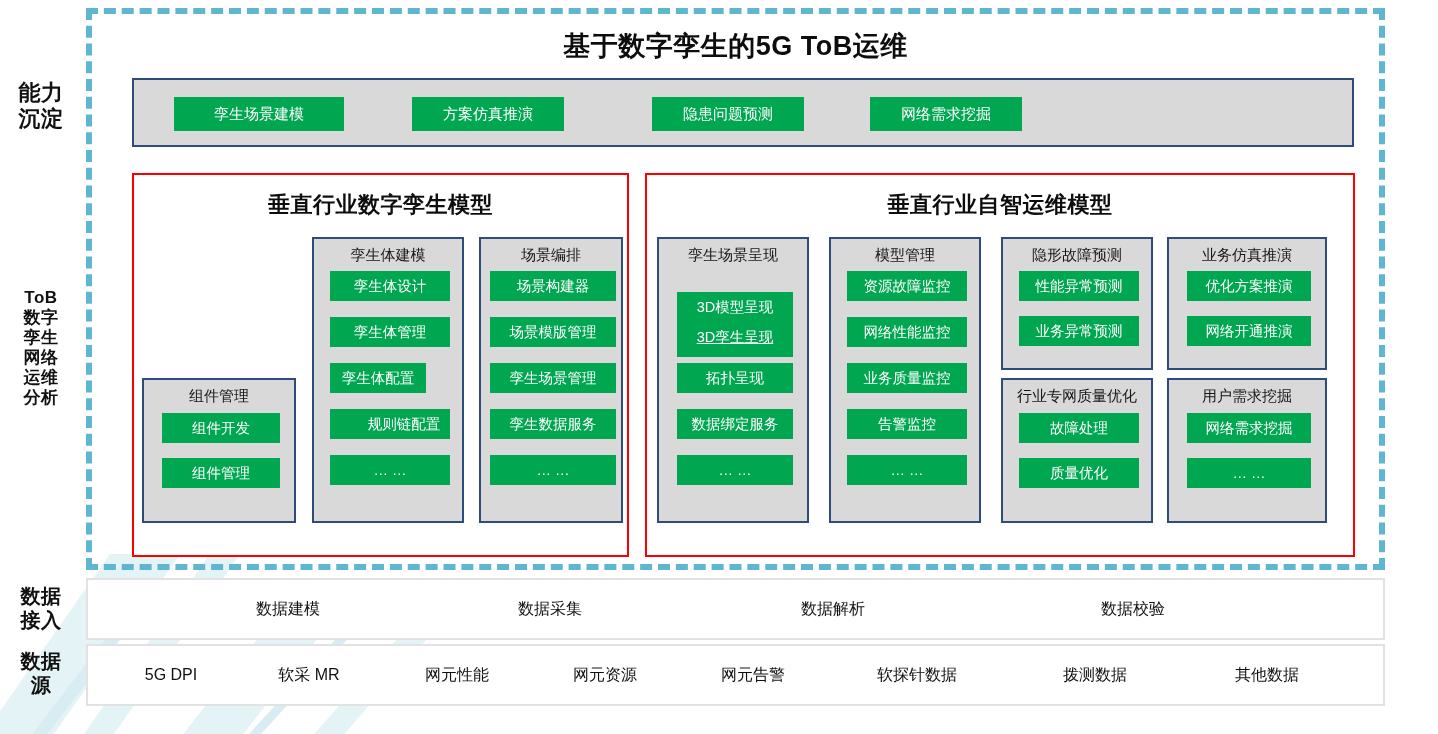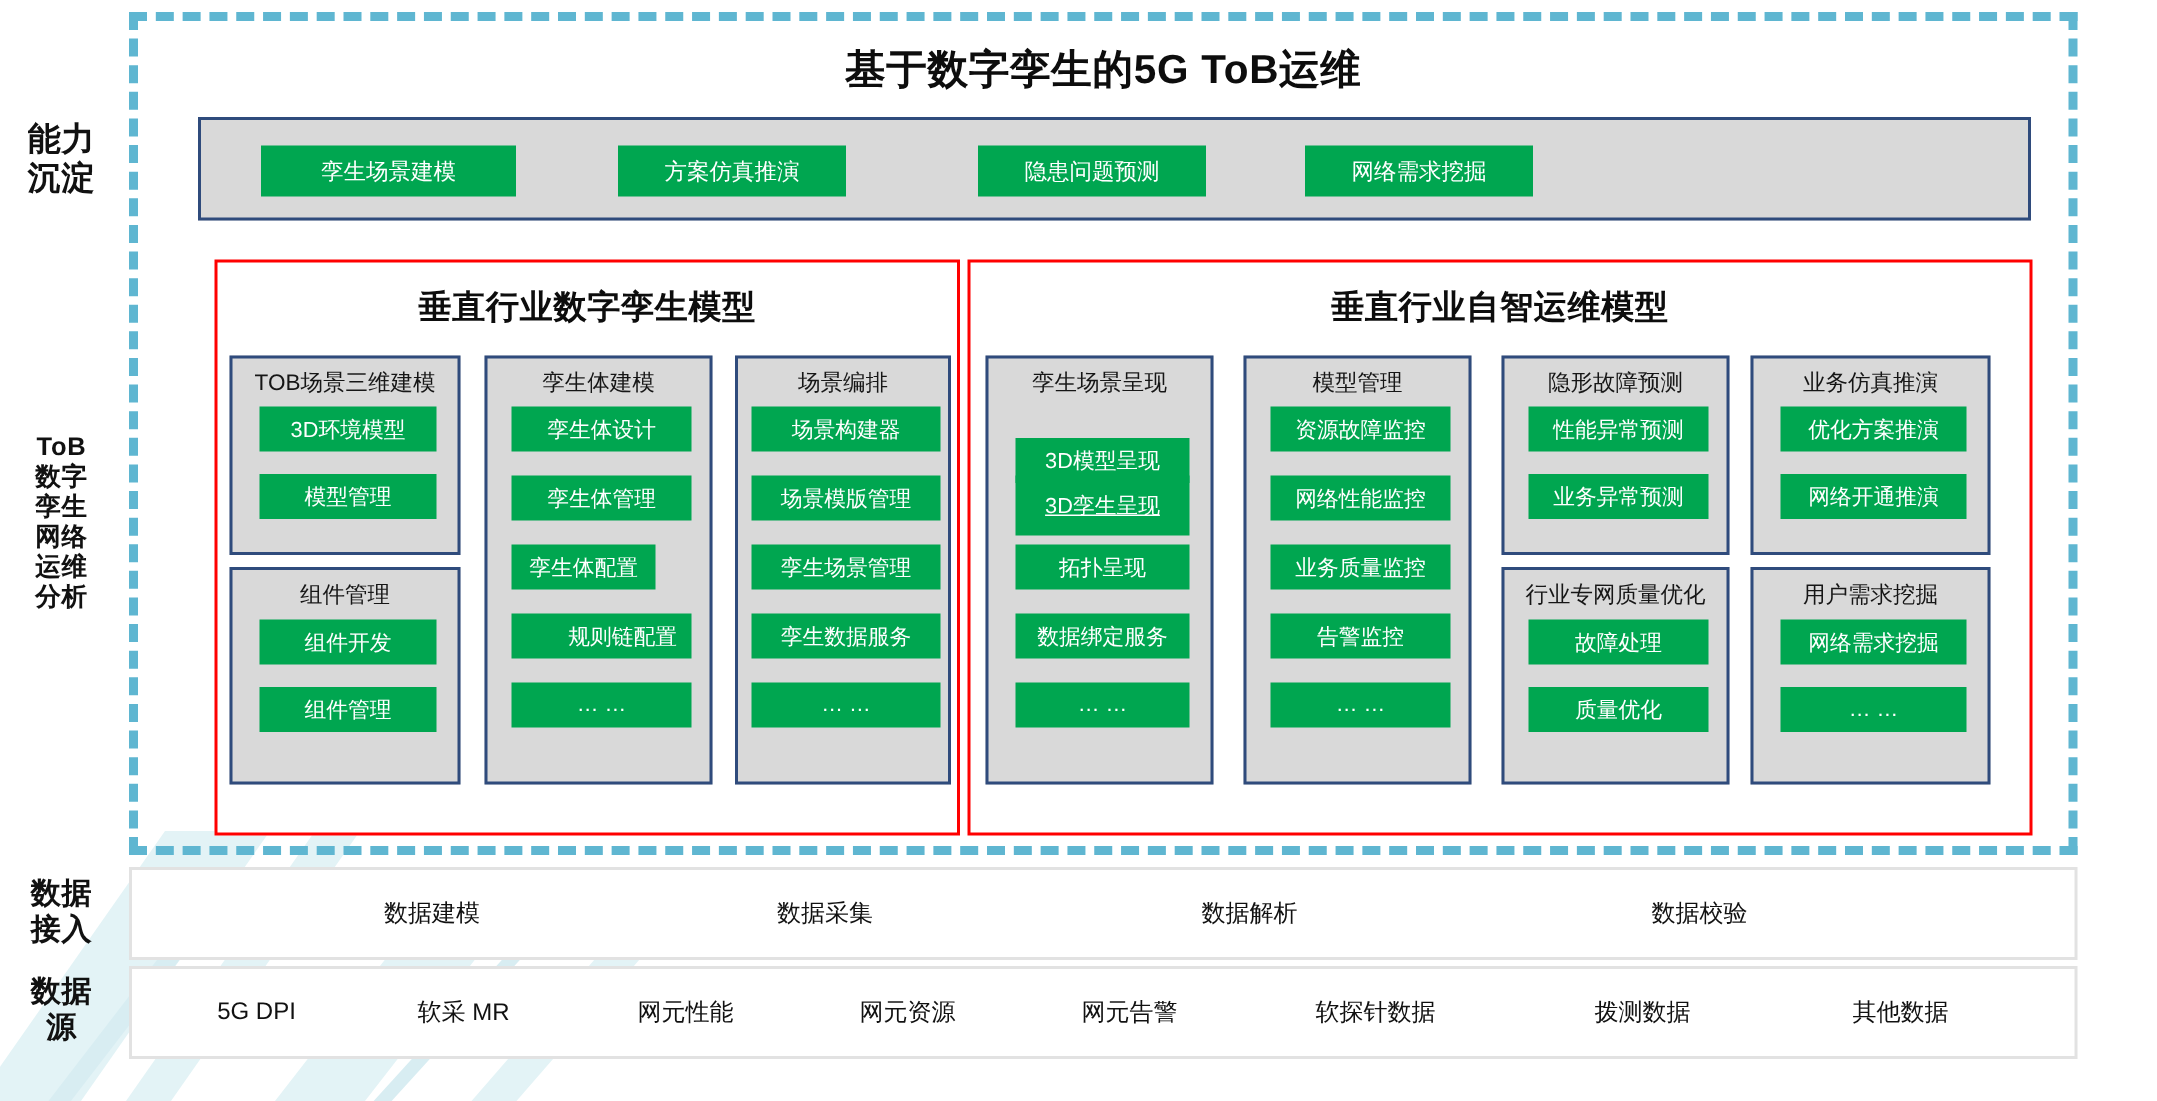--- a/index.html
+++ b/index.html
@@ -100,21 +100,21 @@
   #cap-chip-2 { left: 518px; width: 152px; }
   #cap-chip-3 { left: 736px; width: 152px; }
 
   
   .model-panel {
     position: absolute;
     border: 2px solid #ff0000;
     background: #ffffff;
     box-sizing: border-box;
   }
-  #model-panel-left  { left: 132px; top: 173px; width: 497px; height: 384px; margin-left: 11px; }
+  #model-panel-left  { left: 132px; top: 173px; width: 497px; height: 384px; }
   #model-panel-right { left: 645px; top: 173px; width: 710px; height: 384px; }
 
   .model-panel-title {
     position: absolute;
     left: 0;
     top: 15px;
     width: 100%;
     text-align: center;
     font-size: 22px;
     font-weight: bold;
@@ -220,25 +220,20 @@
   <div id="capability-strip">
     <div class="cap-chip" id="cap-chip-0">孪生场景建模</div>
     <div class="cap-chip" id="cap-chip-1">方案仿真推演</div>
     <div class="cap-chip" id="cap-chip-2">隐患问题预测</div>
     <div class="cap-chip" id="cap-chip-3">网络需求挖掘</div>
   </div>
 
   <div class="model-panel" id="model-panel-left">
     <div class="model-panel-title">垂直行业数字孪生模型</div>
 
-    <div class="group-box" style="left:8px; top:62px; width:154px; height:133px;">
-      <div class="group-title">TOB场景三维建模</div>
-      <div class="item-chip" style="left:18px; top:32px; width:118px; height:30px;">3D环境模型</div>
-      <div class="item-chip" style="left:18px; top:77px; width:118px; height:30px;">模型管理</div>
-    </div>
 
     <div class="group-box" style="left:8px; top:203px; width:154px; height:145px;">
       <div class="group-title">组件管理</div>
       <div class="item-chip" style="left:18px; top:33px; width:118px; height:30px;">组件开发</div>
       <div class="item-chip" style="left:18px; top:78px; width:118px; height:30px;">组件管理</div>
     </div>
 
     <div class="group-box" style="left:178px; top:62px; width:152px; height:286px;">
       <div class="group-title">孪生体建模</div>
       <div class="item-chip" style="left:16px; top:32px;  width:120px; height:30px;">孪生体设计</div>

